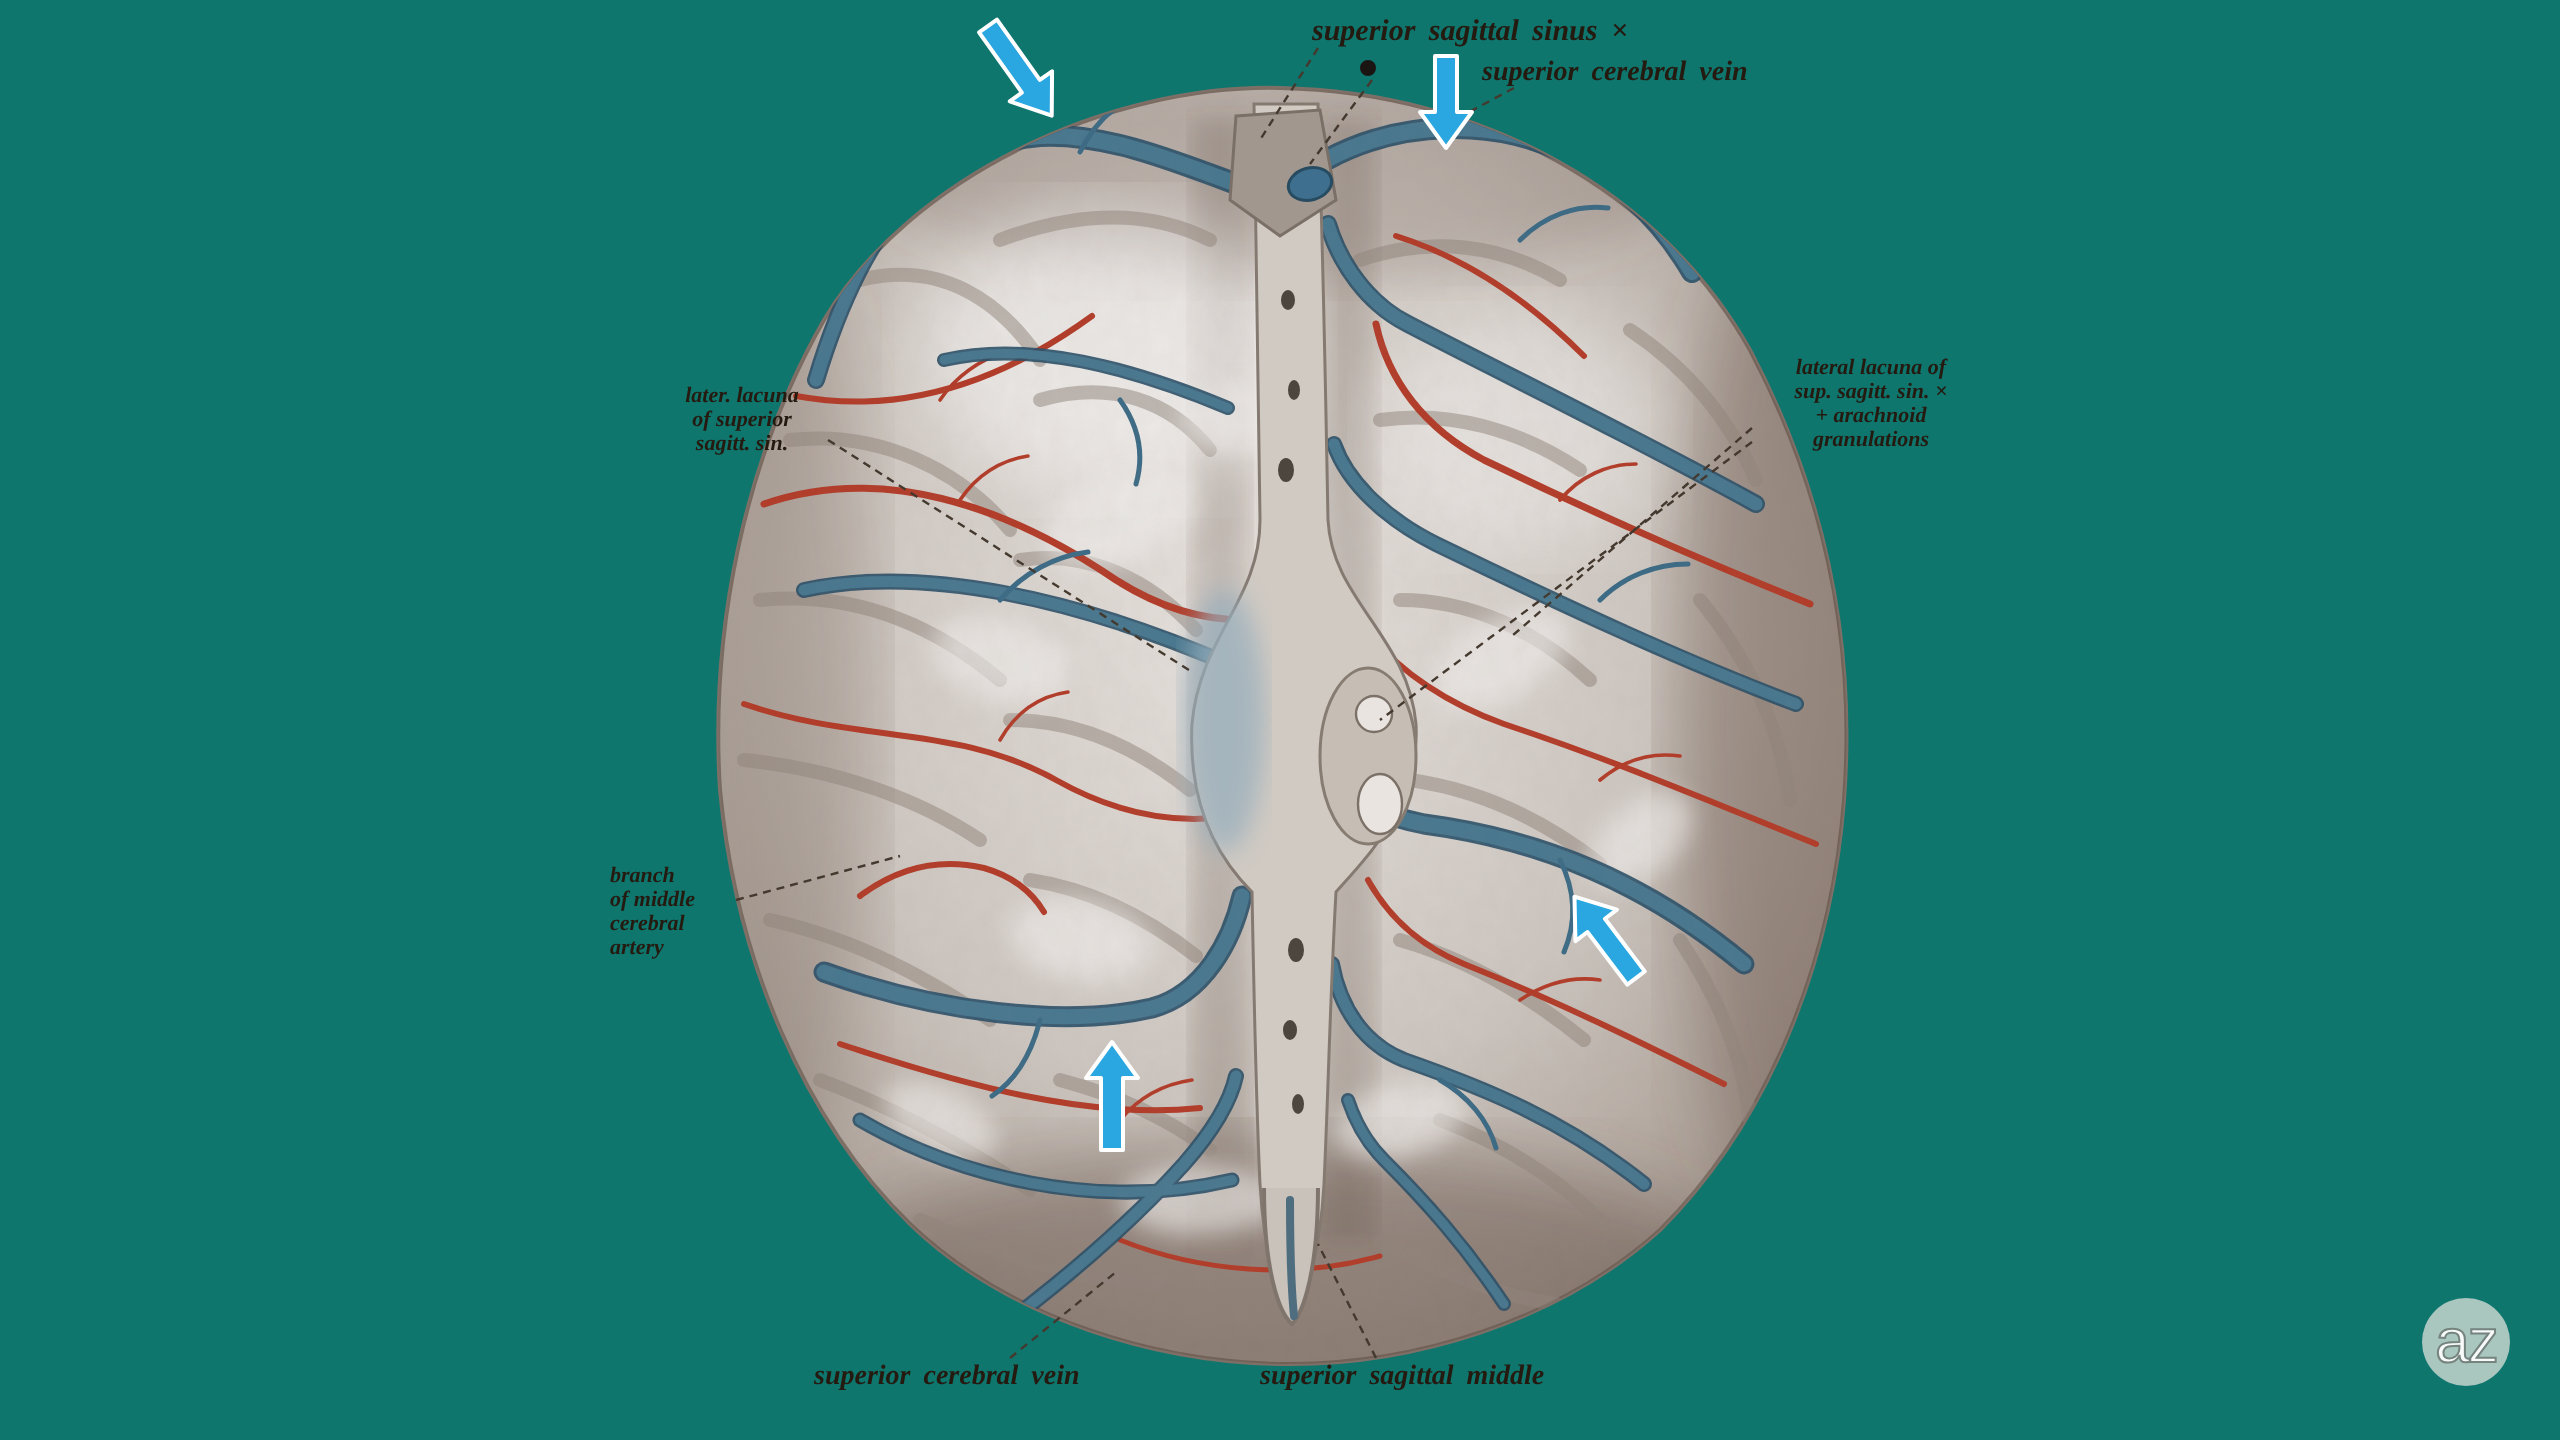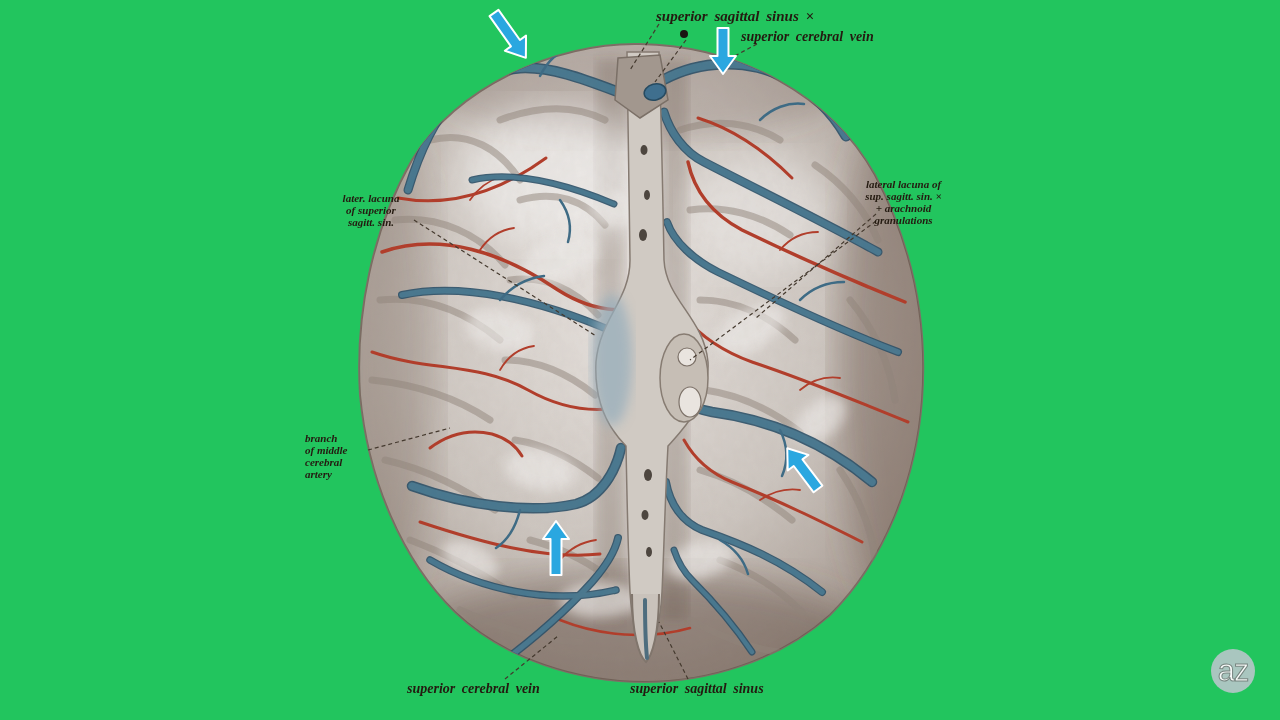--- a/index.html
+++ b/index.html
@@ -1,17 +1,17 @@
 <!DOCTYPE html>
 <html><head>
 <meta charset="utf-8">
 <style>
   html,body{margin:0;padding:0;}
   #stage{
-    position:relative;width:1280px;height:720px;background:#22c55e;
+    position:relative;width:1280px;height:720px;background:#0f766e;
     overflow:hidden;font-family:"Liberation Sans",sans-serif;
   }
   #figure-svg{position:absolute;left:0;top:0;width:1280px;height:720px;}
   .anat-label{
     position:absolute;font-family:"Liberation Serif",serif;
     font-style:italic;font-weight:bold;color:#241a10;
     white-space:pre-line;line-height:12px;font-size:11px;
   }
   .anat-label.lg{font-size:14px;line-height:16px;word-spacing:3px;}
   #slide-title{
@@ -235,30 +235,30 @@
   </svg>
 
   <div class="anat-label lg" style="left:656px;top:8px;font-size:15px;">superior sagittal sinus ×</div>
 
   <div class="anat-label lg" style="left:741px;top:29px;">superior cerebral vein</div>
 
   <div class="anat-label" style="left:330px;top:192px;width:82px;text-align:center;">later. lacuna
 of superior
 sagitt. sin.</div>
 
-  <div class="anat-label" style="left:846px;top:178px;width:115px;text-align:center;">lateral lacuna of
+  <div class="anat-label" style="left:878px;top:178px;width:115px;text-align:center;">lateral lacuna of
 sup. sagitt. sin. ×
 + arachnoid
 granulations</div>
 
   <div class="anat-label" style="left:305px;top:432px;width:62px;text-align:left;">branch
 of middle
 cerebral
 artery</div>
 
   <div class="anat-label lg" style="left:407px;top:681px;">superior cerebral vein</div>
 
-  <div class="anat-label lg" style="left:630px;top:681px;">superior sagittal sinus</div>
+  <div class="anat-label lg" style="left:630px;top:681px;">superior sagittal middle</div>
 
 
   <div id="logo-badge">az</div>
 
 </div>
 
 </body></html>

